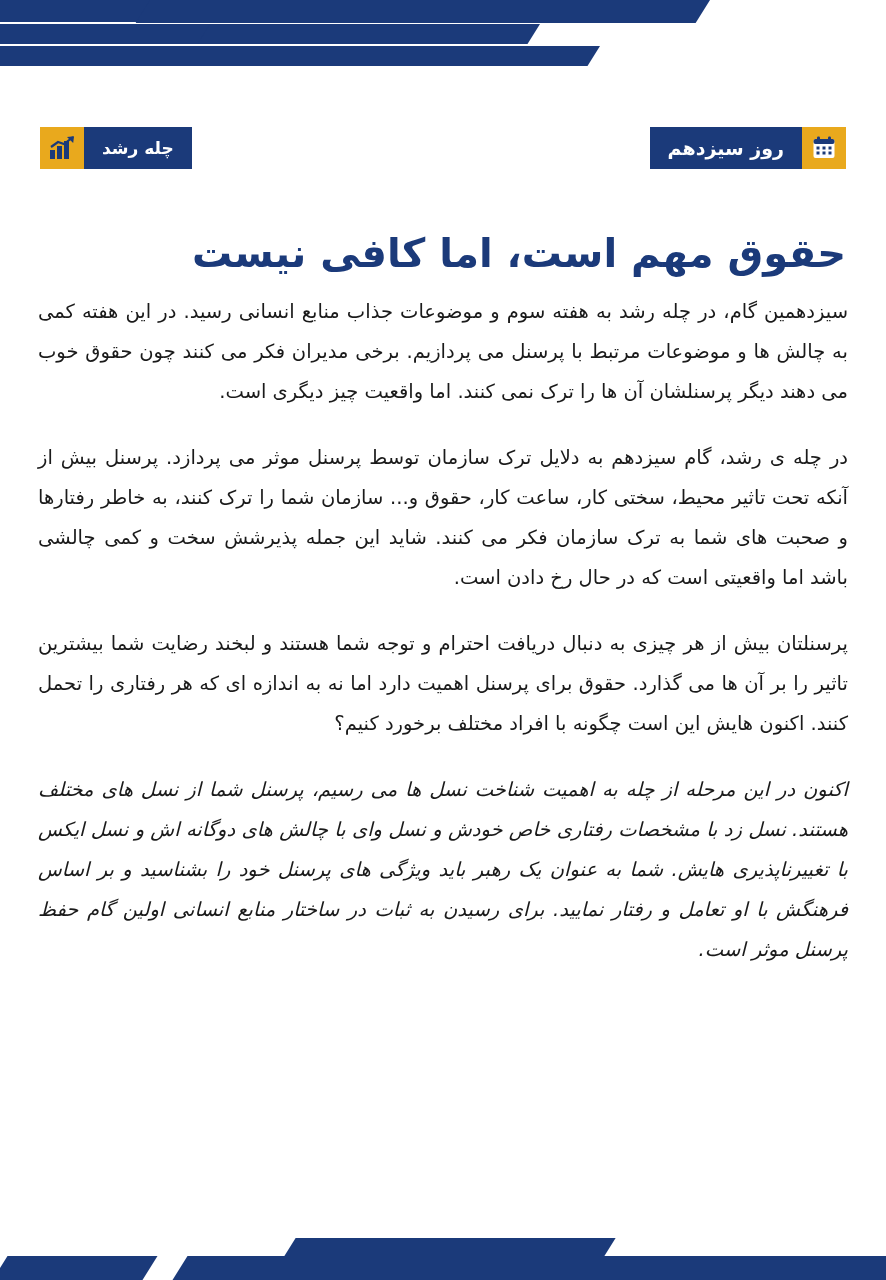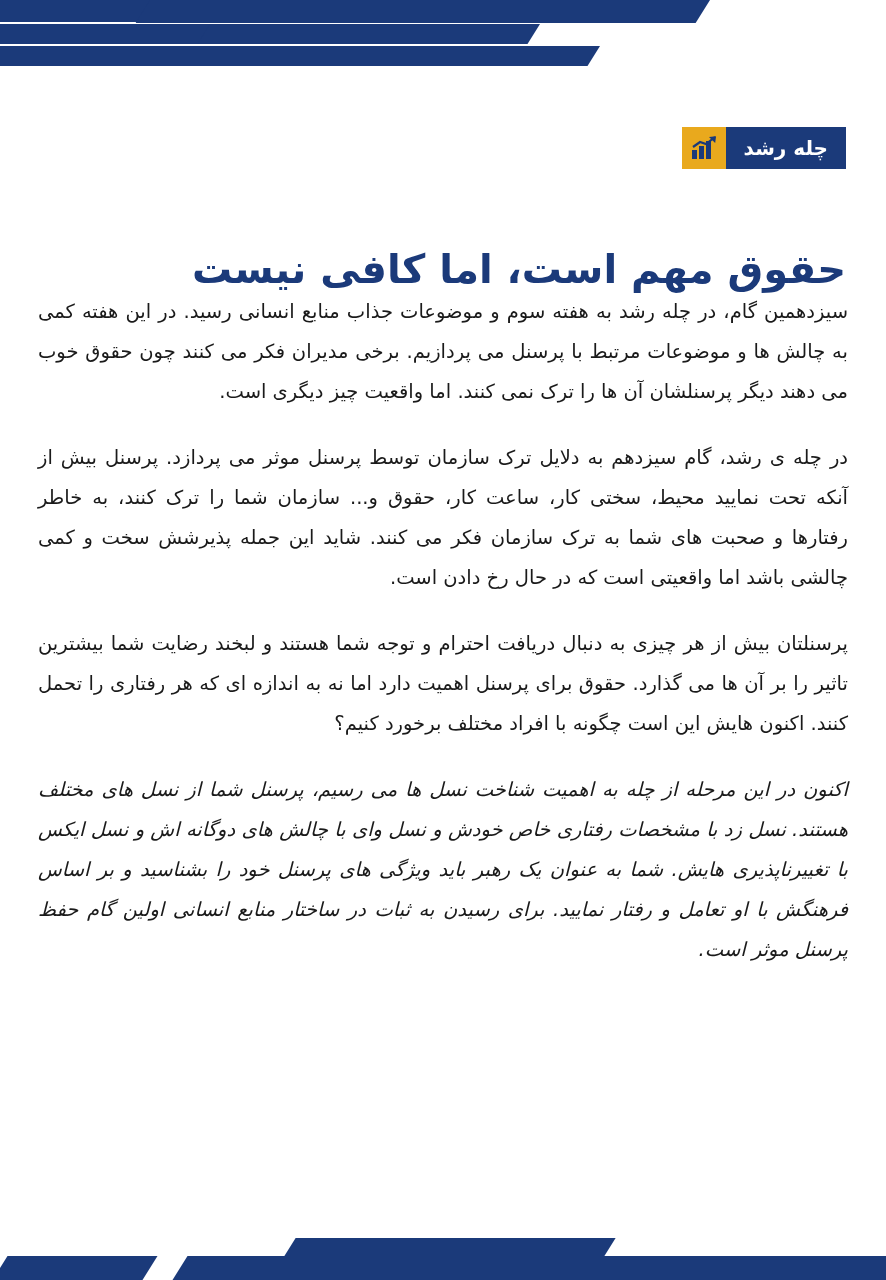--- a/index.html
+++ b/index.html
@@ -120,21 +120,21 @@
   
   .brand {
     display: flex;
     flex-direction: row;
     align-items: stretch;
     height: 42px;
   }
   .brand-label {
     background: #1b3a7a;
     color: #ffffff;
-    font-size: 20px;
+    font-size: 17px;
     font-weight: bold;
     display: flex;
     align-items: center;
     justify-content: center;
     padding: 0 18px;
     letter-spacing: 0;
   }
   .brand-icon-box {
     background: #e9a91d;
     width: 44px;
@@ -167,21 +167,21 @@
     width: 44px;
     display: flex;
     align-items: center;
     justify-content: center;
   }
   .day-icon-box svg { display: block; }
 
   
   .title {
     position: absolute;
-    top: 214px;
+    top: 198px;
     left: 0;
     width: 886px;
     padding: 0 40px;
     text-align: right;
     font-size: 40px;
     font-weight: bold;
     color: #1b3a7a;
     line-height: 1.4;
     letter-spacing: -0.5px;
   }
@@ -214,20 +214,39 @@
   <div class="bar tb1"></div>
   <div class="bar tb2b"></div>
   <div class="bar tb-gold"></div>
   <div class="bar tb3"></div>
   <div class="bar tb4"></div>
   <div class="bar tb5"></div>
 </div>
 
 <div class="header-row">
 
+  <div class="day-badge">
+    <div class="day-icon-box">
+      <svg width="26" height="26" viewBox="0 0 26 26" aria-hidden="true">
+        <rect x="2.5" y="4" width="21" height="19" rx="2" fill="#ffffff"></rect>
+        <rect x="2.5" y="4" width="21" height="5" rx="2" fill="#1b3a7a"></rect>
+        <rect x="6" y="1.5" width="3" height="5" rx="1.2" fill="#1b3a7a"></rect>
+        <rect x="17" y="1.5" width="3" height="5" rx="1.2" fill="#1b3a7a"></rect>
+        <g fill="#1b3a7a">
+          <rect x="5.5" y="11.5" width="3" height="3"></rect>
+          <rect x="11.5" y="11.5" width="3" height="3"></rect>
+          <rect x="17.5" y="11.5" width="3" height="3"></rect>
+          <rect x="5.5" y="16.5" width="3" height="3"></rect>
+          <rect x="11.5" y="16.5" width="3" height="3"></rect>
+          <rect x="17.5" y="16.5" width="3" height="3"></rect>
+        </g>
+      </svg>
+    </div>
+    <div class="day-label">روز سیزدهم</div>
+  </div>
 
   <div class="brand">
     <div class="brand-label">چله رشد</div>
     <div class="brand-icon-box">
       <svg width="28" height="26" viewBox="0 0 28 26" aria-hidden="true">
         <g fill="#1b3a7a">
           <rect x="2" y="15" width="5" height="9"></rect>
           <rect x="9" y="11" width="5" height="13"></rect>
           <rect x="16" y="6" width="5" height="18"></rect>
         </g>
@@ -236,21 +255,21 @@
       </svg>
     </div>
   </div>
 
 </div>
 
 <h1 class="title">حقوق مهم است، اما کافی نیست</h1>
 
 <div class="article">
   <p>سیزدهمین گام، در چله رشد به هفته سوم و موضوعات جذاب منابع انسانی رسید. در این هفته کمی به چالش ها و موضوعات مرتبط با پرسنل می پردازیم. برخی مدیران فکر می کنند چون حقوق خوب می دهند دیگر پرسنلشان آن ها را ترک نمی کنند. اما واقعیت چیز دیگری است.</p>
-  <p>در چله ی رشد، گام سیزدهم به دلایل ترک سازمان توسط پرسنل موثر می پردازد. پرسنل بیش از آنکه تحت نمایید محیط، سختی کار، ساعت کار، حقوق و... سازمان شما را ترک کنند، به خاطر رفتارها و صحبت های شما به ترک سازمان فکر می کنند. شاید این جمله پذیرشش سخت و کمی چالشی باشد اما واقعیتی است که در حال رخ دادن است.</p>
+  <p>در چله ی رشد، گام سیزدهم به دلایل ترک سازمان توسط پرسنل موثر می پردازد. پرسنل بیش از آنکه تحت تاثیر محیط، سختی کار، ساعت کار، حقوق و... سازمان شما را ترک کنند، به خاطر رفتارها و صحبت های شما به ترک سازمان فکر می کنند. شاید این جمله پذیرشش سخت و کمی چالشی باشد اما واقعیتی است که در حال رخ دادن است.</p>
   <p>پرسنلتان بیش از هر چیزی به دنبال دریافت احترام و توجه شما هستند و لبخند رضایت شما بیشترین تاثیر را بر آن ها می گذارد. حقوق برای پرسنل اهمیت دارد اما نه به اندازه ای که هر رفتاری را تحمل کنند. اکنون هایش این است چگونه با افراد مختلف برخورد کنیم؟</p>
   <p>اکنون در این مرحله از چله به اهمیت شناخت نسل ها می رسیم، پرسنل شما از نسل های مختلف هستند. نسل زد با مشخصات رفتاری خاص خودش و نسل وای با چالش های دوگانه اش و نسل ایکس با تغییرناپذیری هایش. شما به عنوان یک رهبر باید ویژگی های پرسنل خود را بشناسید و بر اساس فرهنگش با او تعامل و رفتار نمایید. برای رسیدن به ثبات در ساختار منابع انسانی اولین گام حفظ پرسنل موثر است.</p>
 </div>
 
 <div class="bottom-deco">
   <div class="bb1"></div>
   <div class="bb2"></div>
   <div class="bb3"></div>
 </div>
 

